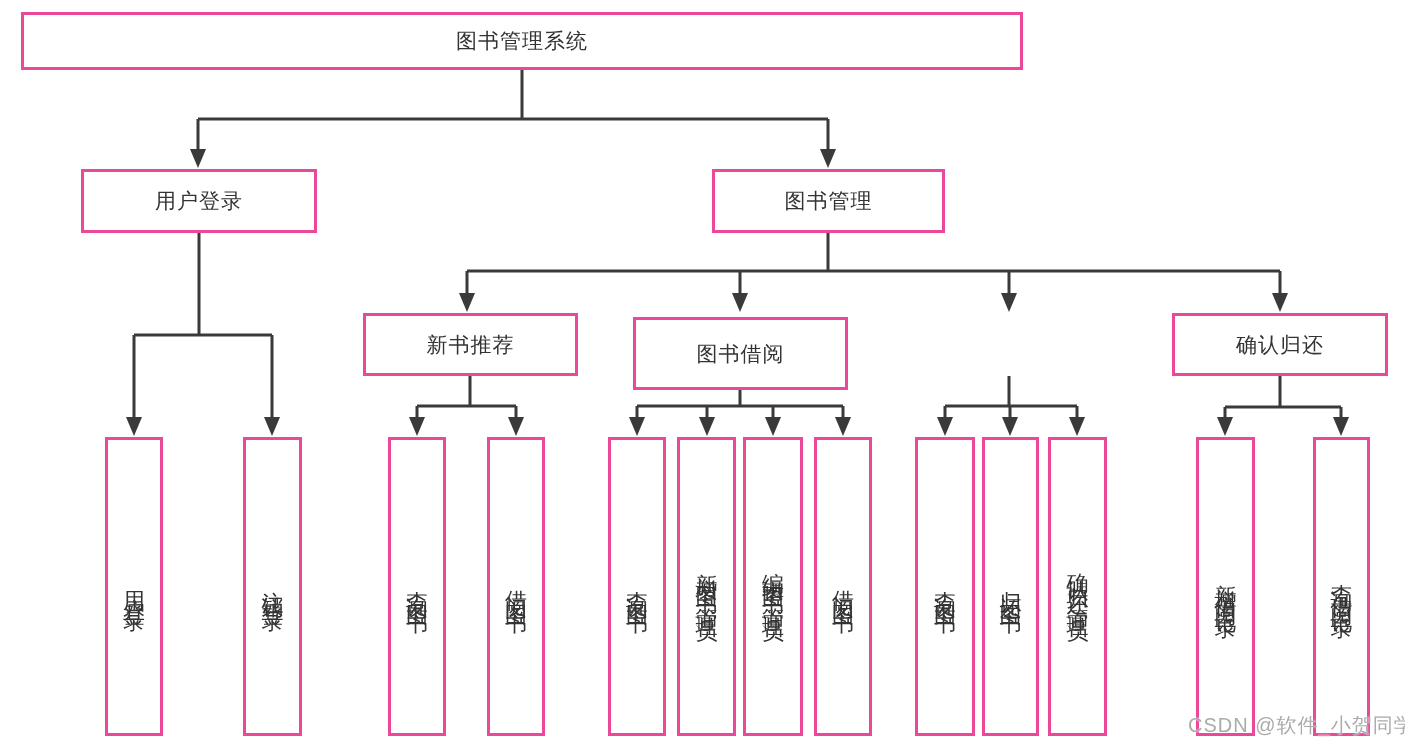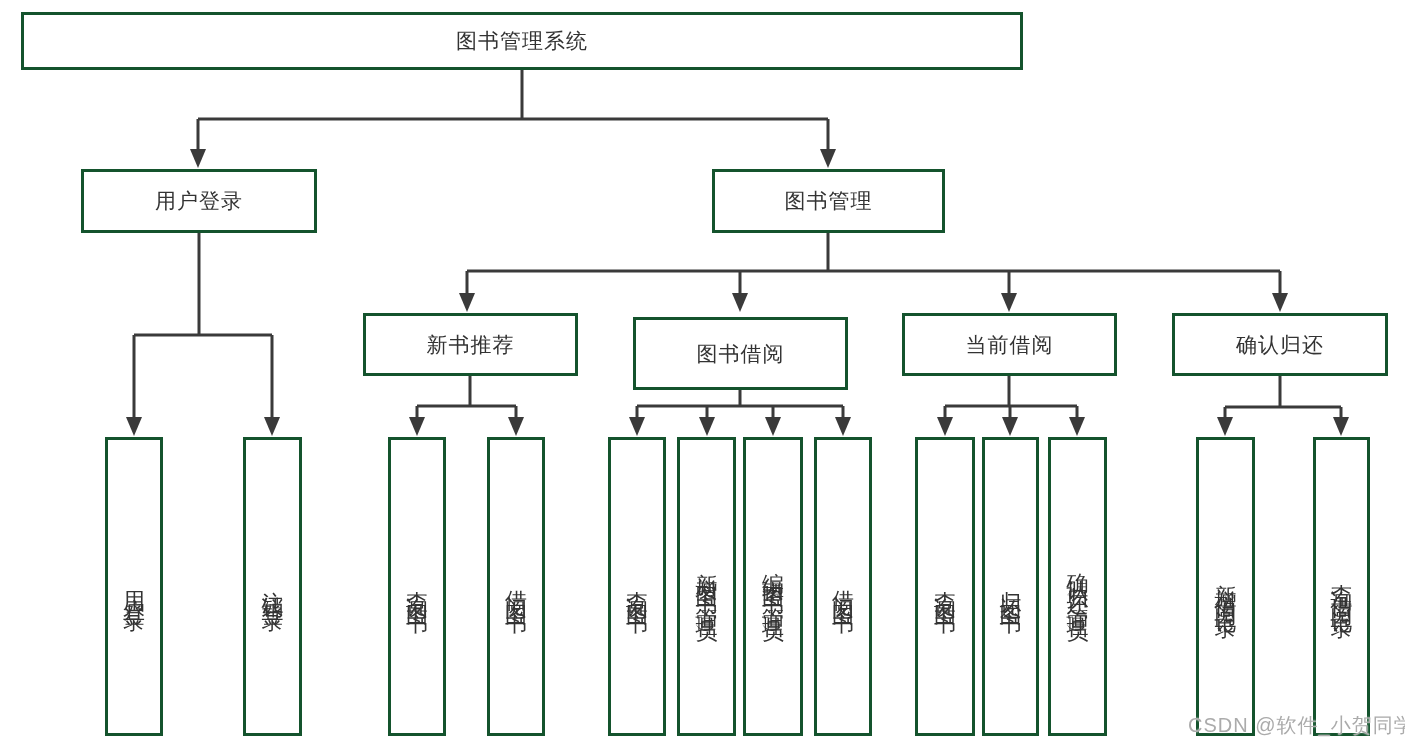--- a/index.html
+++ b/index.html
@@ -4,21 +4,21 @@
 <style>
   html,body{margin:0;padding:0;background:#ffffff;}
   .canvas{
     position:relative;width:1405px;height:747px;background:#ffffff;overflow:hidden;
     font-family:"Liberation Sans","DejaVu Sans",sans-serif;color:#333333;
   }
   .connectors{position:absolute;left:0;top:0;z-index:1;}
   .connectors path{stroke:#3a3a3a;stroke-width:3;fill:none;}
   .connectors polygon{fill:#3a3a3a;stroke:none;}
   .box{
-    position:absolute;box-sizing:border-box;border:3px solid #14532d;background:#ffffff;
+    position:absolute;box-sizing:border-box;border:3px solid #ec4899;background:#ffffff;
     display:flex;align-items:center;justify-content:center;z-index:2;
   }
   .hbox span{font-size:21px;letter-spacing:1px;white-space:nowrap;color:#333333;}
   .vbox span{
     writing-mode:vertical-rl;text-orientation:mixed;
     font-size:22px;letter-spacing:7px;line-height:1;color:#333333;white-space:nowrap;
   }
   .watermark{
     position:absolute;left:1188px;top:712px;z-index:3;
     font-size:20px;letter-spacing:1px;color:#ababab;
@@ -83,23 +83,20 @@
   <div class="box hbox" style="left:712px;top:169px;width:233px;height:64px">
     <span>图书管理</span>
   </div>
 
   <div class="box hbox" style="left:363px;top:313px;width:215px;height:63px">
     <span>新书推荐</span>
   </div>
   <div class="box hbox" style="left:633px;top:317px;width:215px;height:73px">
     <span>图书借阅</span>
   </div>
-  <div class="box hbox" style="left:902px;top:313px;width:215px;height:63px">
-    <span>当前借阅</span>
-  </div>
   <div class="box hbox" style="left:1172px;top:313px;width:216px;height:63px">
     <span>确认归还</span>
   </div>
 
   <div class="box vbox" style="left:105px;top:437px;width:58px;height:299px">
     <span>用户登录</span>
   </div>
   <div class="box vbox" style="left:243px;top:437px;width:59px;height:299px">
     <span>注销登录</span>
   </div>

